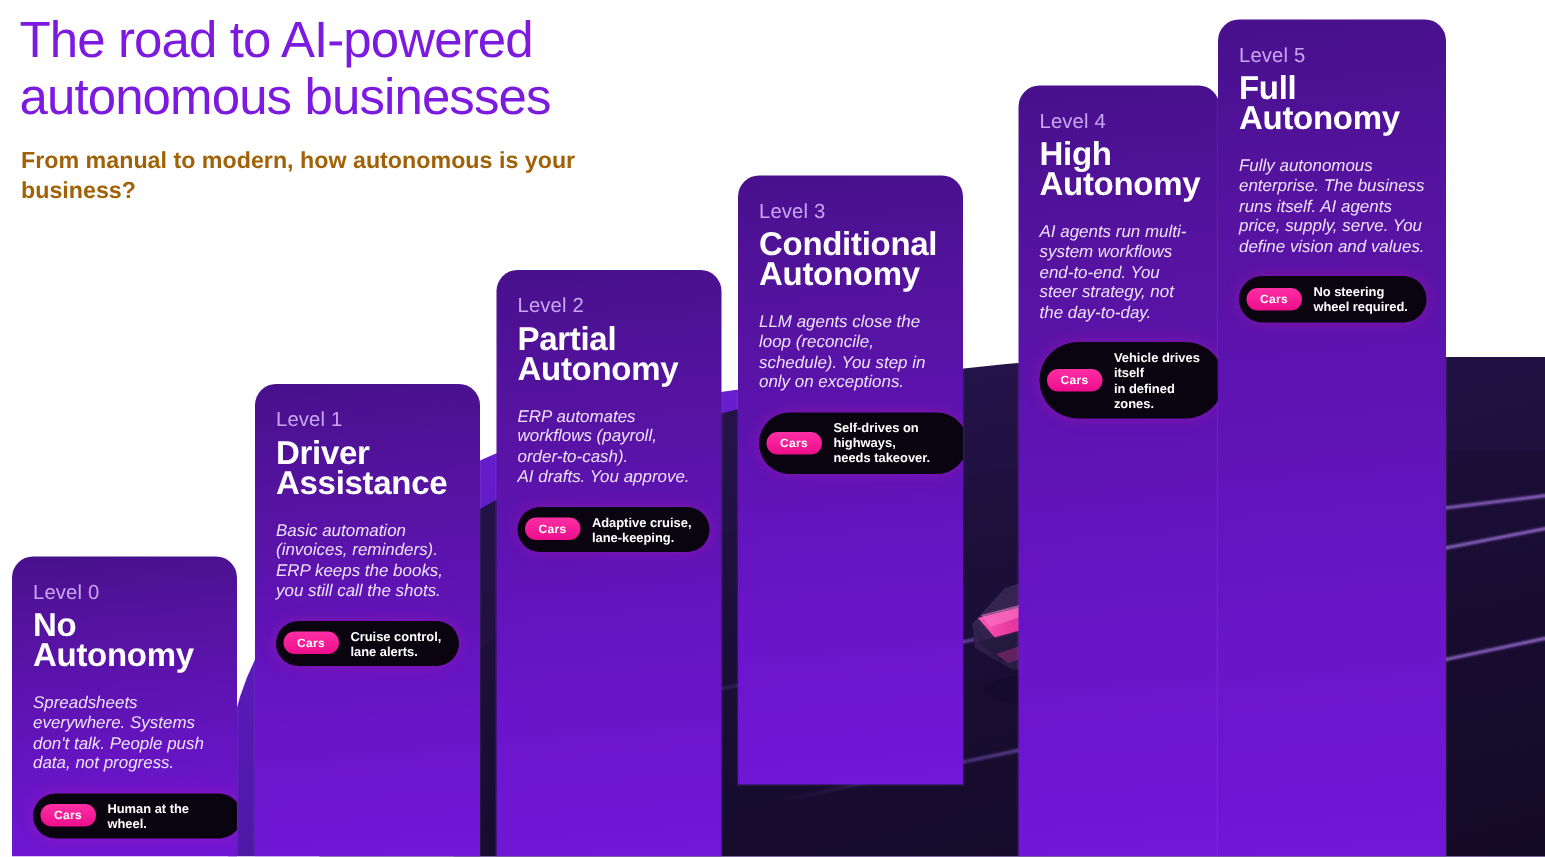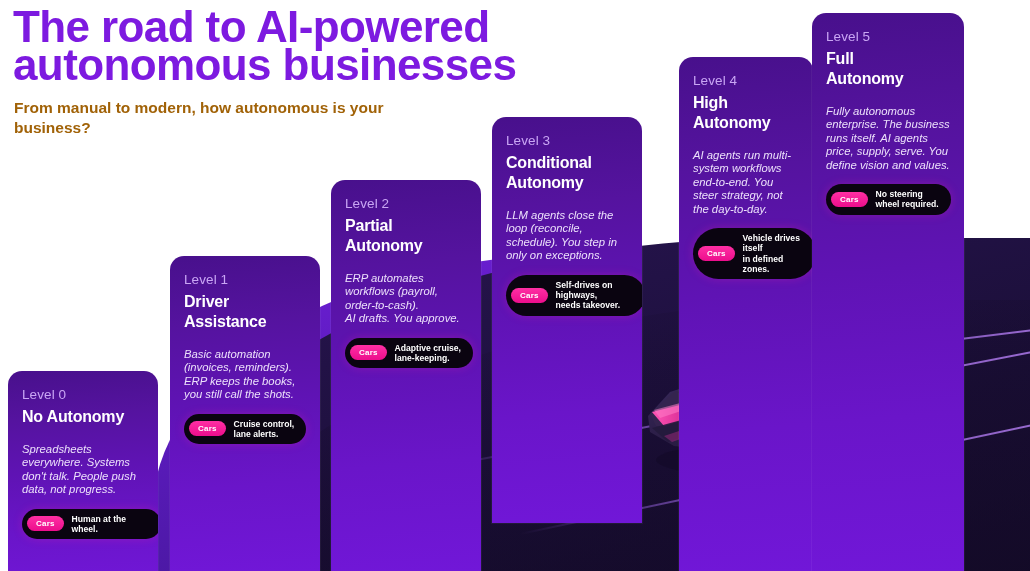--- a/index.html
+++ b/index.html
@@ -67,21 +67,21 @@
   .ln2{left:520px;top:533px;width:540px;transform:rotate(-12deg);}
   .ln3{left:700px;top:370px;width:350px;transform:rotate(-7deg);}
 
   
   .car{position:absolute;left:634px;top:352px;width:230px;height:126px;}
   .car svg{display:block;}
 
   
   .headline{
     position:absolute;left:13px;top:8px;width:520px;
-    font-size:44px;line-height:38px;font-weight:bold;
+    font-size:34px;line-height:38px;font-weight:normal;
     color:#7d1ae0;letter-spacing:-.6px;
   }
   .subhead{
     position:absolute;left:14px;top:98px;width:420px;
     font-size:15.5px;line-height:20px;font-weight:bold;color:#a16207;
   }
 
   
   .card{
     position:absolute;
@@ -90,21 +90,21 @@
     box-shadow:0 0 0 1px rgba(255,255,255,.05);
     overflow:hidden;
     padding:0;
   }
   .card-inner{padding:16px 14px 0 14px;}
   .lvl{
     font-size:13.5px;line-height:16px;color:#c9a6f4;font-weight:normal;
     margin:0 0 4px 0;letter-spacing:.1px;
   }
   .ttl{
-    font-size:16px;line-height:20px;font-weight:bold;color:#ffffff;
+    font-size:22px;line-height:20px;font-weight:bold;color:#ffffff;
     margin:0 0 16px 0;letter-spacing:-.2px;white-space:pre-line;
   }
   .desc{
     font-size:11.3px;line-height:13.4px;color:#ece0fb;font-weight:normal;
     margin:0 0 12px 0;white-space:pre-line;font-style:italic;
   }
   .pill{
     display:flex;align-items:center;gap:8px;
     background:#0a0410;border-radius:999px;
     padding:5px 12px 5px 5px;

